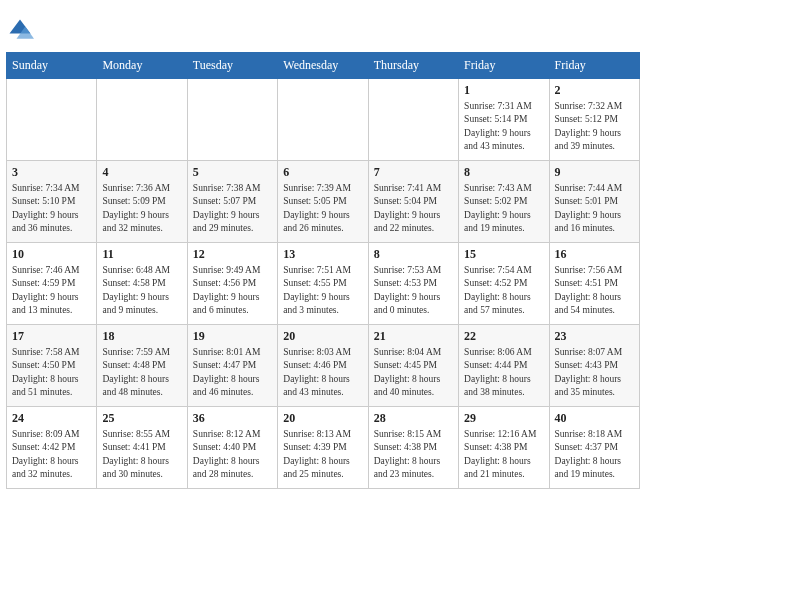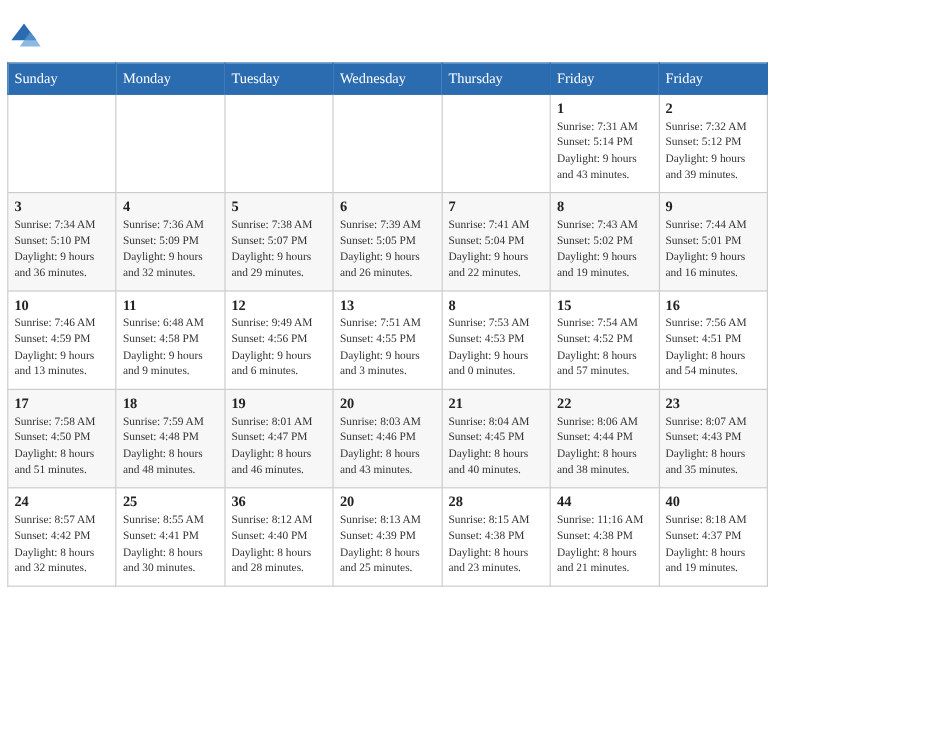--- a/index.html
+++ b/index.html
@@ -284,21 +284,21 @@
           <td>
             <span class="day-number">23</span>
             <div class="day-info">Sunrise: 8:07 AM
 Sunset: 4:43 PM
 Daylight: 8 hours and 35 minutes.</div>
           </td>
         </tr>
         <tr class="week-row">
           <td>
             <span class="day-number">24</span>
-            <div class="day-info">Sunrise: 8:57 AM
+            <div class="day-info">Sunrise: 8:09 AM
 Sunset: 4:42 PM
 Daylight: 8 hours and 32 minutes.</div>
           </td>
           <td>
             <span class="day-number">25</span>
             <div class="day-info">Sunrise: 8:55 AM
 Sunset: 4:41 PM
 Daylight: 8 hours and 30 minutes.</div>
           </td>
           <td>
@@ -313,22 +313,22 @@
 Sunset: 4:39 PM
 Daylight: 8 hours and 25 minutes.</div>
           </td>
           <td>
             <span class="day-number">28</span>
             <div class="day-info">Sunrise: 8:15 AM
 Sunset: 4:38 PM
 Daylight: 8 hours and 23 minutes.</div>
           </td>
           <td>
-            <span class="day-number">44</span>
-            <div class="day-info">Sunrise: 11:16 AM
+            <span class="day-number">29</span>
+            <div class="day-info">Sunrise: 12:16 AM
 Sunset: 4:38 PM
 Daylight: 8 hours and 21 minutes.</div>
           </td>
           <td>
             <span class="day-number">40</span>
             <div class="day-info">Sunrise: 8:18 AM
 Sunset: 4:37 PM
 Daylight: 8 hours and 19 minutes.</div>
           </td>
         </tr>

